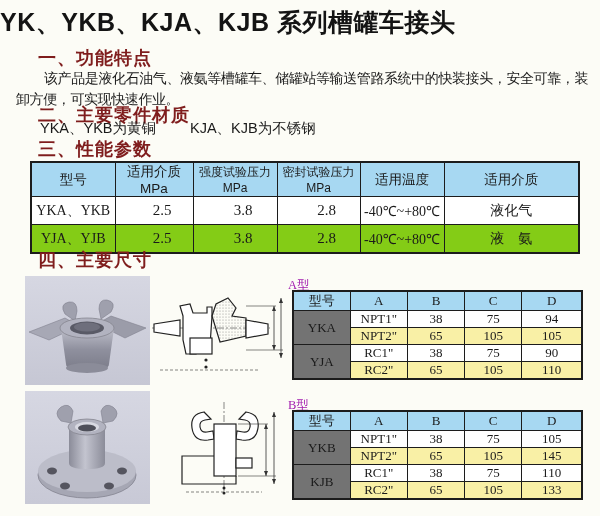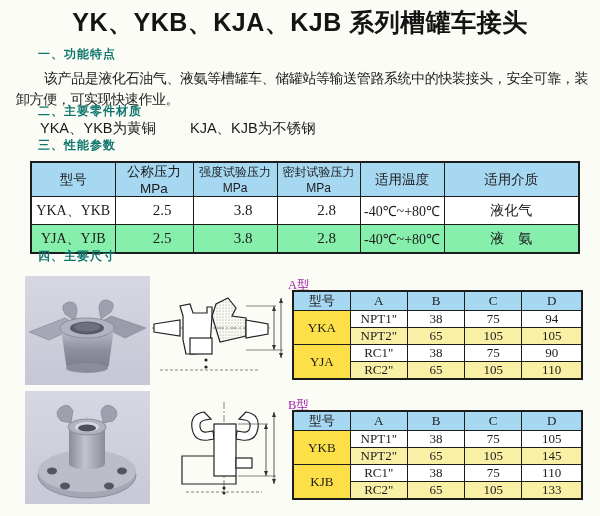--- a/index.html
+++ b/index.html
@@ -2,25 +2,25 @@
 <html><head>
 <meta charset="utf-8">
 <style>
   html,body{margin:0;padding:0;}
   .page{
     position:relative; width:600px; height:516px; overflow:hidden;
     background:#fcfcf6; color:#1a1a1a;
     font-family:"Liberation Sans", sans-serif;
   }
   .title{
-    position:absolute; top:6px; left:0; width:600px; text-align:center;
+    position:absolute; top:6px; left:0; width:600px; 
     font-size:25px; font-weight:bold; letter-spacing:.5px; color:#141414;
   }
   .red-head{
-    position:absolute; left:38px; font-size:12px; font-weight:bold; color:#0f766e;
+    position:absolute; left:38px; font-size:18px; font-weight:bold; color:#7f1d1d;
     letter-spacing:1px;
     text-align:center;
   }
   .body-par{
     position:absolute; top:60px; left:8px; width:584px;
     font-size:14px; line-height:21px; letter-spacing:-0.4px;
     text-indent:2em; margin:8px;
   }
   .material-line{
     position:absolute; top:119px; left:40px; font-size:14.5px;
@@ -33,34 +33,34 @@
     border:2px solid #1c1c1c; background:#fff;
   }
   .perf td{
     border:1px solid #1c1c1c; text-align:center; vertical-align:middle;
     font-size:14px; height:27px; padding:0;
     font-family:"Liberation Serif", serif;
   }
   .perf tr.hd td{background:#a7d8f2; font-family:"Liberation Sans", sans-serif; font-size:13.5px;}
   .perf tr.hd td.sm{font-size:12px;}
   .perf .num{font-size:15px;padding-left:16px;}
-  .yellow-row td{background:#86efac;}
+  .yellow-row td{background:#84cc16;}
   
   .dim-label{position:absolute; font-size:12.5px; color:#a21caf; font-family:"Liberation Serif", serif;}
   .dim{
     position:absolute; left:292px; width:291px;
     border:2px solid #1c1c1c; background:#fff;
   }
   .dim td{
     border:1px solid #1c1c1c; text-align:center; vertical-align:middle;
     font-size:13px; height:16px; padding:0;
     font-family:"Liberation Serif", serif;
   }
   .dim tr.hd td{background:#a7d8f2; font-size:13px;}
-  .dim td.model{background:#fde047; font-size:13px;margin-left:6px;}
+  .dim td.model{background:#737373; font-size:13px;margin-left:6px;}
   .dim tr.yellow td{background:#f9f0a6;}
   
   .photo{position:absolute; display:block;}
   .drawing{position:absolute; display:block;}
 </style>
 </head>
 <body>
 
 <div class="page">
 
@@ -81,21 +81,21 @@
       <col style="width:84px">
         <col style="width:78px">
         <col style="width:84px">
       <col style="width:83px">
         <col style="width:84px">
         <col style="width:135px">
     </colgroup>
     <tbody>
         <tr class="hd">
       <td>型号</td>
-      <td>公称压力 MPa</td>
+      <td>适用介质 MPa</td>
       <td class="sm">强度试验压力MPa</td>
       <td class="sm">密封试验压力MPa</td>
       <td>适用温度</td>
       <td>适用介质</td>
     </tr>
     <tr>
       <td>YKA、YKB</td>
       <td class="num">2.5</td>
       <td class="num">3.8</td>
       <td class="num">2.8</td>

